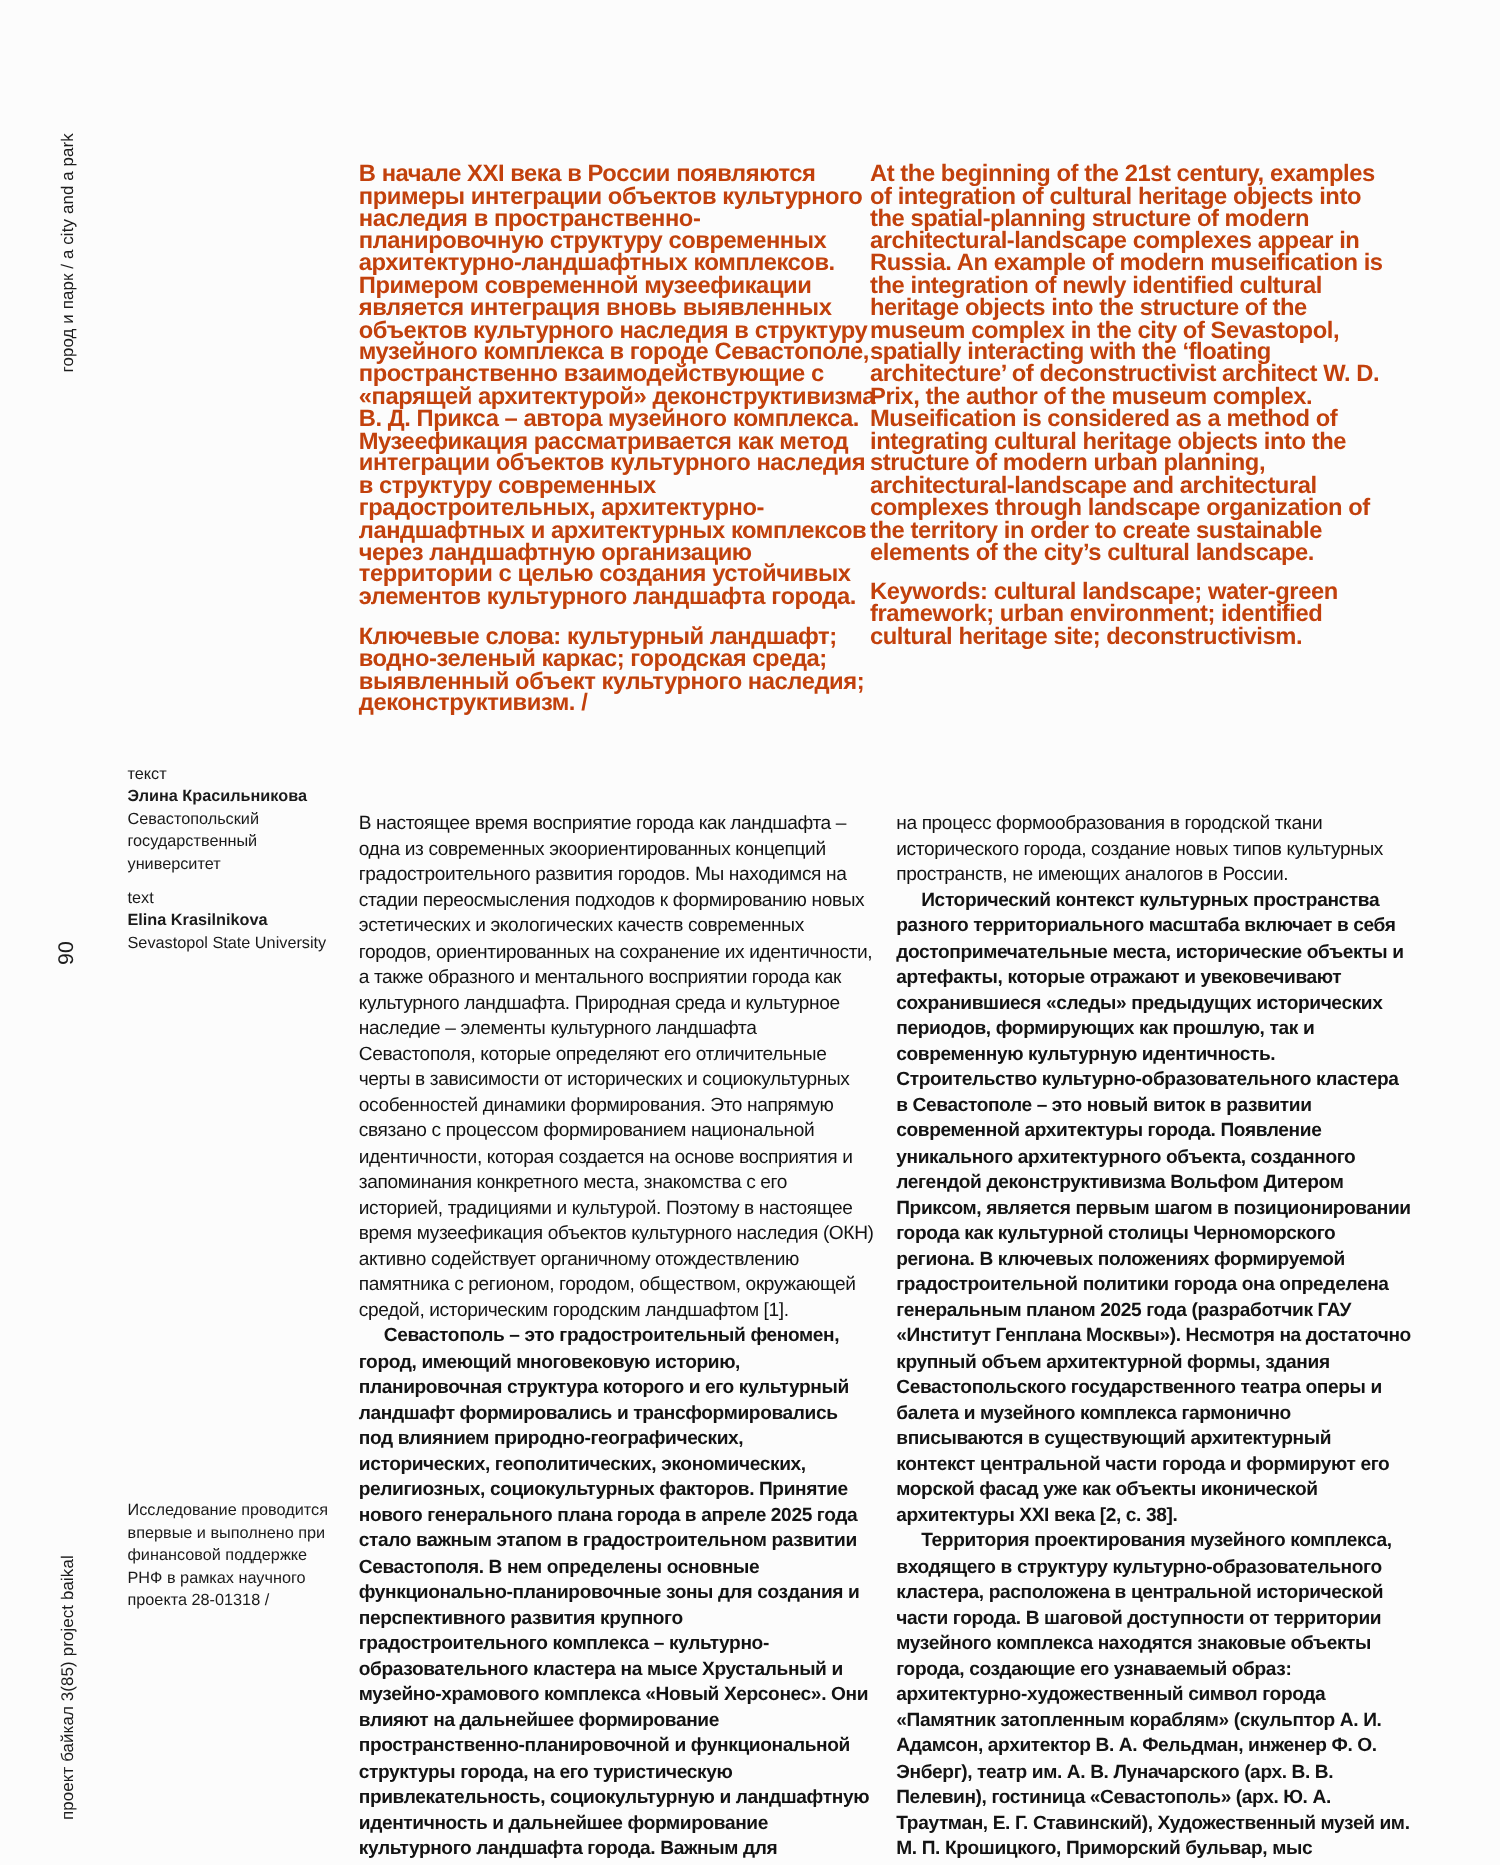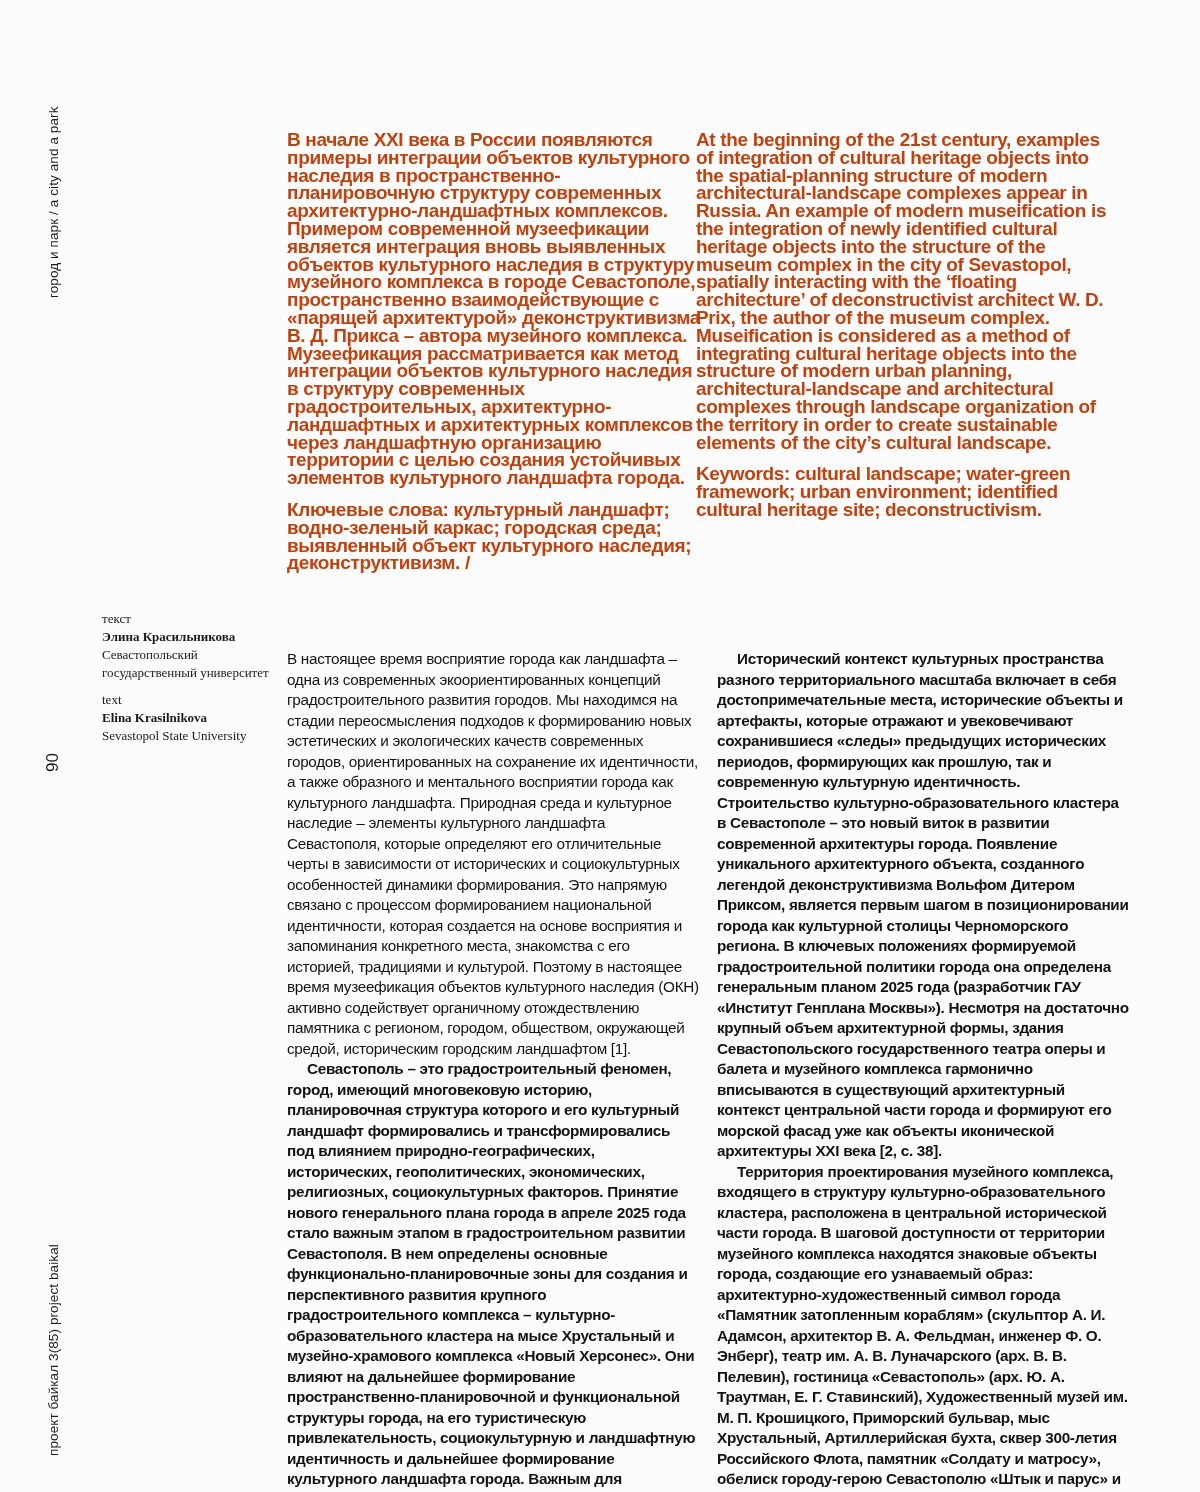--- a/index.html
+++ b/index.html
@@ -58,21 +58,20 @@
 
   
   .author {
     position: absolute;
     left: 102px;
     top: 610px;
     width: 170px;
     font-size: 13px;
     line-height: 18px;
     color: #1a1a1a;
-    font-family: Liberation Serif, serif;
   }
   .author .bold { font-weight: bold; }
   .author .lang-gap { margin-top: 9px; }
 
   
   .body-col {
     position: absolute;
     top: 607px;
     width: 412px;
     font-size: 15.3px;
@@ -123,25 +122,27 @@
   <div class="author">
     <p>текст</p>
     <p class="bold">Элина Красильникова</p>
     <p>Севастопольский государственный университет</p>
     <p class="lang-gap">text</p>
     <p class="bold">Elina Krasilnikova</p>
     <p>Sevastopol State University</p>
   </div>
 
   <div class="ack">
+    <p>Исследование проводится впервые и выполнено при финансовой поддержке РНФ в рамках научного проекта 28-01318 /</p>
   </div>
 
   <div class="body-col body-col-1">
     <p>В настоящее время восприятие города как ландшафта – одна из современных экоориентированных концепций градостроительного развития городов. Мы находимся на стадии переосмысления подходов к формированию новых эстетических и экологических качеств современных городов, ориентированных на сохранение их идентичности, а также образного и ментального восприятии города как культурного ландшафта. Природная среда и культурное наследие – элементы культурного ландшафта Севастополя, которые определяют его отличительные черты в зависимости от исторических и социокультурных особенностей динамики формирования. Это напрямую связано с процессом формированием национальной идентичности, которая создается на основе восприятия и запоминания конкретного места, знакомства с его историей, традициями и культурой. Поэтому в настоящее время музеефикация объектов культурного наследия (ОКН) активно содействует органичному отождествлению памятника с регионом, городом, обществом, окружающей средой, историческим городским ландшафтом [1].</p>
     <p class="indent">Севастополь – это градостроительный феномен, город, имеющий многовековую историю, планировочная структура которого и его культурный ландшафт формировались и трансформировались под влиянием природно-географических, исторических, геополитических, экономических, религиозных, социокультурных факторов. Принятие нового генерального плана города в апреле 2025 года стало важным этапом в градостроительном развитии Севастополя. В нем определены основные функционально-планировочные зоны для создания и перспективного развития крупного градостроительного комплекса – культурно-образовательного кластера на мысе Хрустальный и музейно-храмового комплекса «Новый Херсонес». Они влияют на дальнейшее формирование пространственно-планировочной и функциональной структуры города, на его туристическую привлекательность, социокультурную и ландшафтную идентичность и дальнейшее формирование культурного ландшафта города. Важным для понимания значения этих градостроительных комплексов в структуре Севастополя является исторический контекст выбранной территории. Он оказывает непосредственное влияние</p>
   </div>
 
   <div class="body-col body-col-2">
+    <p>на процесс формообразования в городской ткани исторического города, создание новых типов культурных пространств, не имеющих аналогов в России.</p>
     <p class="indent">Исторический контекст культурных пространства разного территориального масштаба включает в себя достопримечательные места, исторические объекты и артефакты, которые отражают и увековечивают сохранившиеся «следы» предыдущих исторических периодов, формирующих как прошлую, так и современную культурную идентичность. Строительство культурно-образовательного кластера в Севастополе – это новый виток в развитии современной архитектуры города. Появление уникального архитектурного объекта, созданного легендой деконструктивизма Вольфом Дитером Приксом, является первым шагом в позиционировании города как культурной столицы Черноморского региона. В ключевых положениях формируемой градостроительной политики города она определена генеральным планом 2025 года (разработчик ГАУ «Институт Генплана Москвы»). Несмотря на достаточно крупный объем архитектурной формы, здания Севастопольского государственного театра оперы и балета и музейного комплекса гармонично вписываются в существующий архитектурный контекст центральной части города и формируют его морской фасад уже как объекты иконической архитектуры XXI века [2, с. 38].</p>
     <p class="indent">Территория проектирования музейного комплекса, входящего в структуру культурно-образовательного кластера, расположена в центральной исторической части города. В шаговой доступности от территории музейного комплекса находятся знаковые объекты города, создающие его узнаваемый образ: архитектурно-художественный символ города «Памятник затопленным кораблям» (скульптор А. И. Адамсон, архитектор В. А. Фельдман, инженер Ф. О. Энберг), театр им. А. В. Луначарского (арх. В. В. Пелевин), гостиница «Севастополь» (арх. Ю. А. Траутман, Е. Г. Ставинский), Художественный музей им. М. П. Крошицкого, Приморский бульвар, мыс Хрустальный, Артиллерийская бухта, сквер 300-летия Российского Флота, памятник «Солдату и матросу», обелиск городу-герою Севастополю «Штык и парус» и другие здания и сооружения, имеющее историческую ценность и культурное значение.</p>
   </div>
 
 </div>
 
 </body></html>

